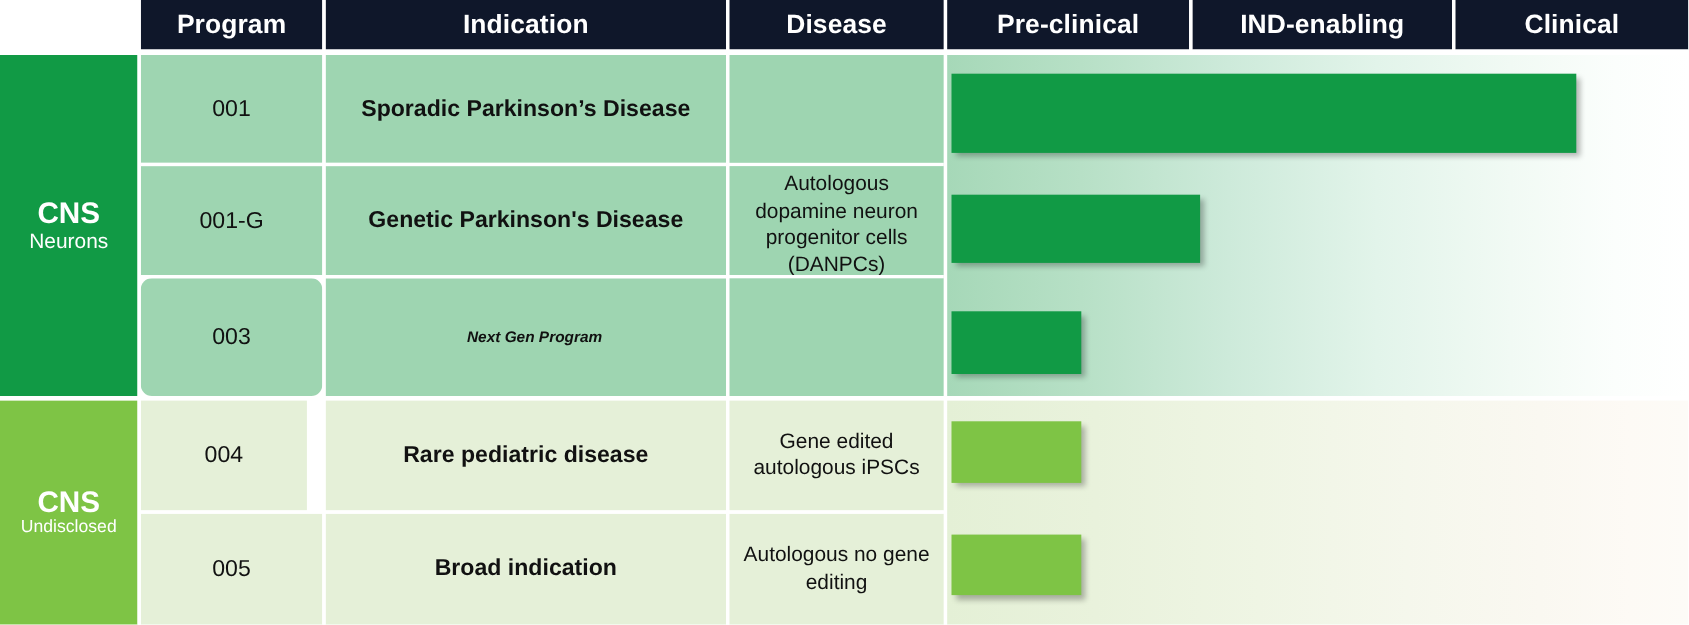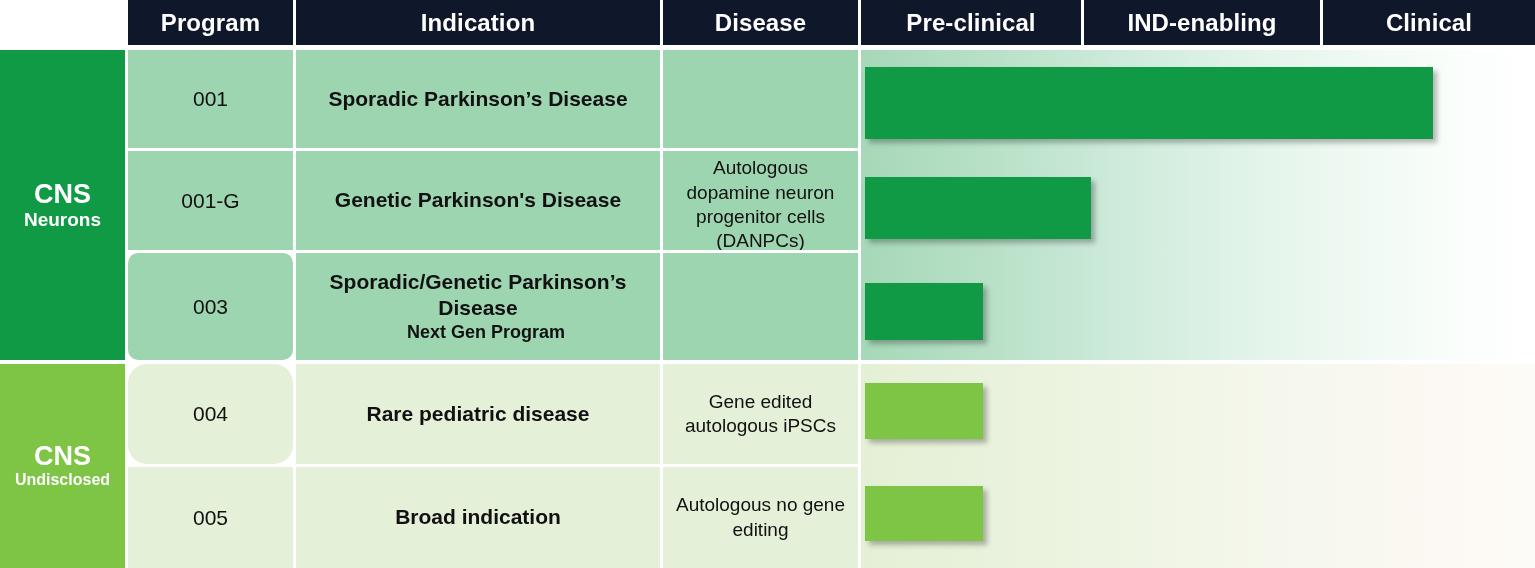--- a/index.html
+++ b/index.html
@@ -49,21 +49,21 @@
     color: #ffffff;
     box-sizing: border-box;
   }
   .cat-title {
     font-size: 27px;
     font-weight: bold;
     line-height: 1.08;
   }
   .cat-sub {
     font-size: 19px;
-    font-weight: bold;
+    font-weight: normal;
     line-height: 1.15;
   }
   .cat-sub.small {
     font-size: 16px;
   }
   .cat-neurons   { background: #119a45; }
   .cat-undisc    { background: #7ec445; }
 
   
   .cell {
@@ -77,21 +77,22 @@
     box-sizing: border-box;
     padding: 12px 6px;
   }
   .tone-dark  { background: #9ed5b1; }
   .tone-light { background: #e5f0d8; }
 
   .prog  { font-size: 21px; font-weight: normal; }
   .ind   { font-size: 21px; font-weight: bold; line-height: 1.24; }
   .ind .sub {
     display: block;
-    font-size: 18px;
+    font-size: 14px;
+    font-style: italic;
     font-weight: bold;
     line-height: 1.3;
     margin-left: 16px;
   }
   .appr  { font-size: 19px; font-weight: normal; line-height: 1.28; }
 
   
   .band {
     position: absolute;
     left: 861px;
@@ -168,24 +169,23 @@
       <div class="cell tone-dark prog" style="left: 128px; width: 165px; top: 50px; height: 98px;">001</div>
       <div class="cell tone-dark ind" style="left: 296px; width: 364px; top: 50px; height: 98px; text-align: center;">
         <span>Sporadic Parkinson’s Disease</span>
       </div>
       <div class="cell tone-dark prog" style="left: 128px; width: 165px; top: 151px; height: 99px;">001-G</div>
       <div class="cell tone-dark ind" style="left: 296px; width: 364px; top: 151px; height: 99px;">
         <span>Genetic Parkinson's Disease</span>
       </div>
       <div class="cell tone-dark prog" style="left: 128px; width: 165px; top: 253px; height: 107px; border-radius: 10px;">003</div>
       <div class="cell tone-dark ind" style="left: 296px; width: 364px; top: 253px; height: 107px;">
-        <span>Sporadic/Genetic Parkinson’s Disease</span>
         <span class="sub">Next Gen Program</span>
       </div>
-      <div class="cell tone-light prog" style="left: 128px; width: 165px; top: 364px; height: 100px; border-radius: 19px;">004</div>
+      <div class="cell tone-light prog" style="left: 128px; width: 151px; top: 364px; height: 100px;">004</div>
       <div class="cell tone-light ind" style="left: 296px; width: 364px; top: 364px; height: 100px;">
         <span>Rare pediatric disease</span>
       </div>
       <div class="cell tone-light prog" style="left: 128px; width: 165px; top: 467px; height: 101px;">005</div>
       <div class="cell tone-light ind" style="left: 296px; width: 364px; top: 467px; height: 101px;">
         <span>Broad indication</span>
       </div>
     </div>
 
   <div id="approaches">

